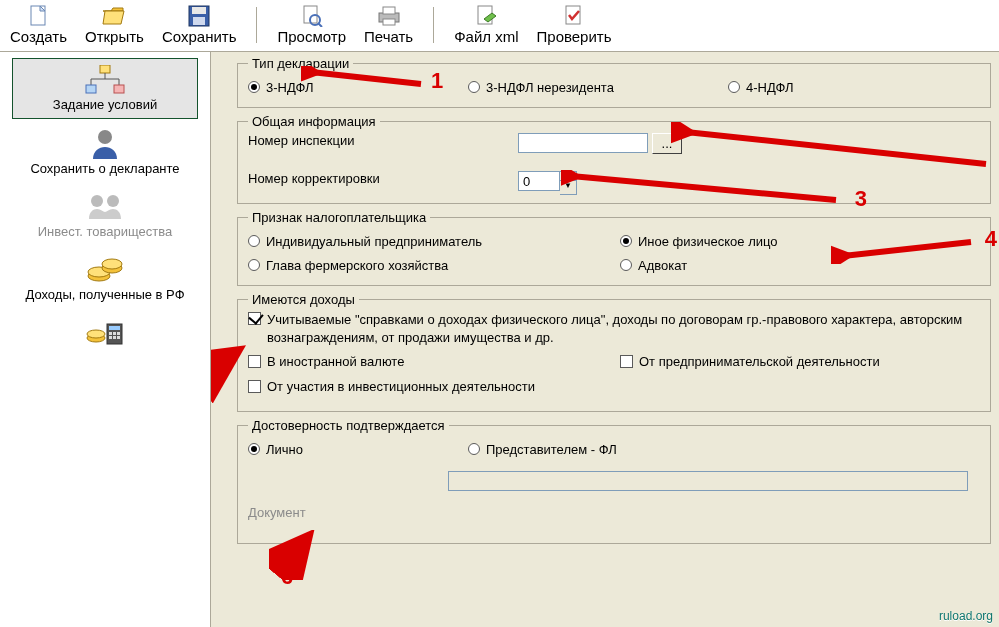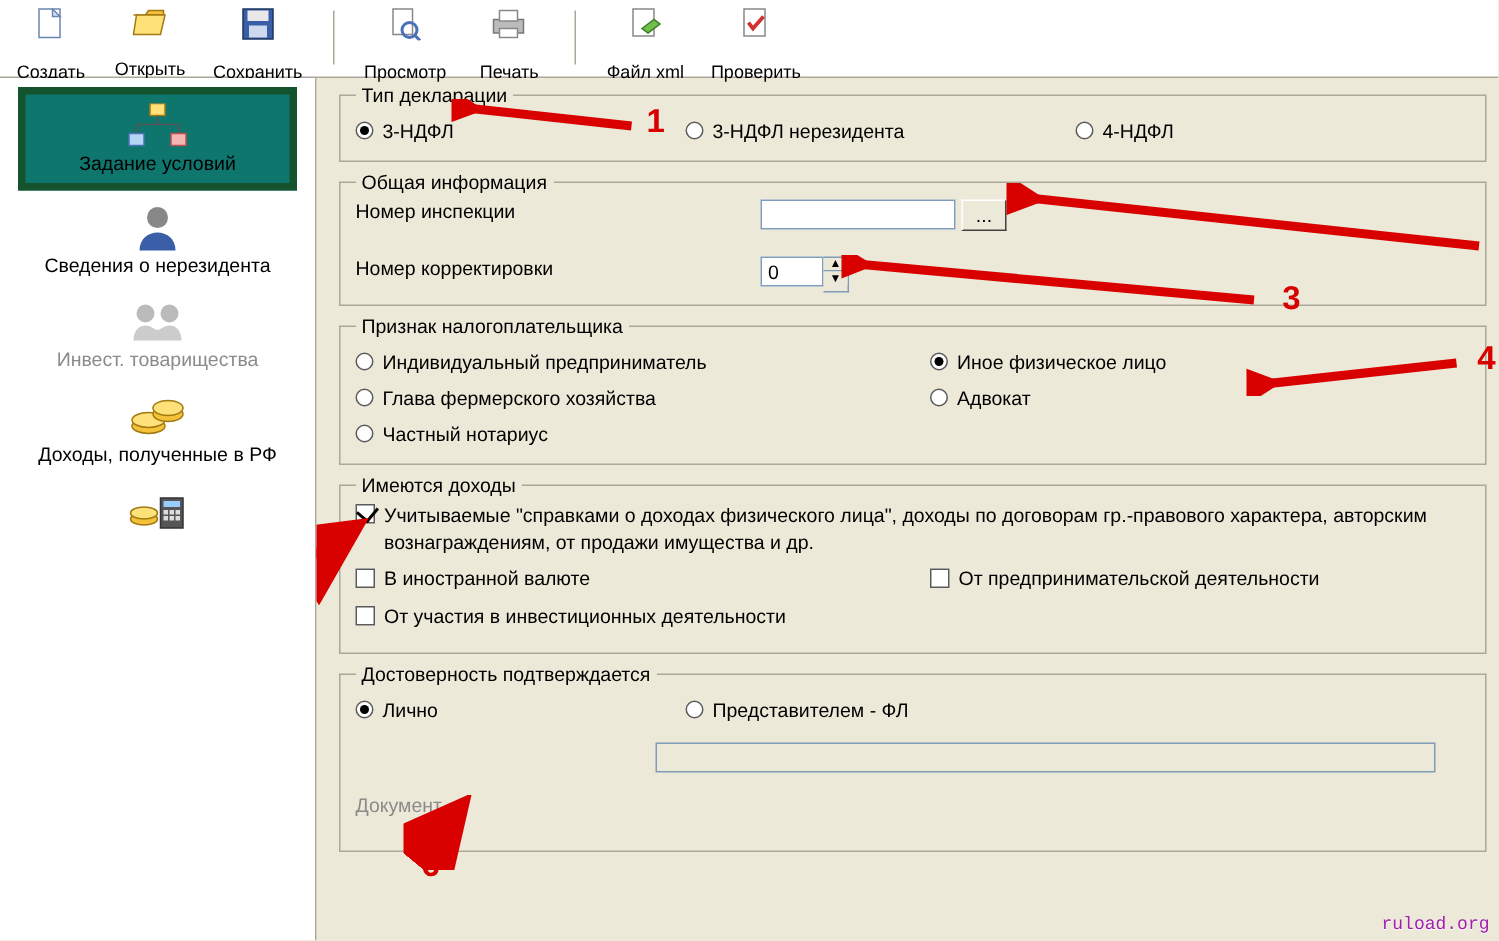--- a/index.html
+++ b/index.html
@@ -26,30 +26,30 @@
     flex-direction: column;
     align-items: center;
     justify-content: flex-start;
     width: auto;
     min-width: 60px;
     padding: 2px 6px 0;
     color: #000;
     cursor: pointer;
   }
   .toolbtn .ico { width: 26px; height: 22px; display:flex; align-items:center; justify-content:center; }
-  .toolbtn .lbl { margin-top: 14px; font-size: 12px; }
+  .toolbtn .lbl { margin-top: 1px; font-size: 15px; }
   .tool-sep { width: 1px; background:#aca899; margin: 4px 8px 8px; height: 36px; }
   .main { display: flex; height: 575px; }
   .sidebar { width: 211px; background:#fff; border-right:1px solid #aca899; padding-top:4px; }
   .side-item { display:flex; flex-direction:column; align-items:center; text-align:center; padding:6px 4px 8px; color:#000; }
-  .side-item.selected { border:5px solid #14532d; background:#0f766e; margin:2px 12px; padding:4px 4px 6px;}
+  .side-item.selected { border:1px solid #14532d; background:#e5e5e5; margin:2px 12px; padding:4px 4px 6px;}
   .side-item .si-ico { width:48px; height:34px; display:flex; align-items:center; justify-content:center; }
   .side-item.disabled { color:#8b8b8b; }
   .content { flex:1; position:relative; padding:4px 8px 4px 10px; overflow:hidden; }
-  fieldset { border:1px solid #aca899; margin:0 0 6px 5px; padding:4px 10px 8px; }
+  fieldset { border:1px solid #aca899; margin:0 0 6px 16px; padding:4px 10px 8px; }
   legend { font-size:13px; color:#000; padding:0 4px; }
   .row { display:flex; min-height:24px; }
   .radio { display:inline-flex; align-items:center; margin-right:20px; cursor:pointer; }
   .radio-dot {
     width:12px; height:12px; border:1px solid #5a5a5a; border-radius:50%;
     margin-right:6px; background:#fff; position:relative; display:inline-block;
   }
   .radio.sel .radio-dot::after{
     content:''; position:absolute; left:2px; top:2px; width:6px; height:6px; border-radius:50%; background:#000;
   }
@@ -69,21 +69,21 @@
   .spin { display:inline-flex; }
   .spin .sbtns { display:flex; flex-direction:column; border:1px solid #7f9db9; border-left:none; }
   .spin .sbtn { width:16px; height:9px; background:#ece9d8; display:flex; align-items:center; justify-content:center; font-size:8px; line-height:1; cursor:pointer;}
   .spin .sbtn:first-child{ border-bottom:1px solid #7f9db9;}
   .twoc { display:flex; }
   .twoc .c1 { flex:1; }
   .twoc .c2 { width:360px; }
   .multiline { line-height:1.35; }
   .arrow { position:absolute; display:flex; align-items:center; pointer-events:none; }
   .arrow-num { font-size:22px; font-weight:bold; color:#d90000; font-family:Arial; }
-  .watermark { position:absolute; right:6px; bottom:4px; font-size:12px; color:#a21caf; font-family:Liberation Mono, monospace; text-shadow:0 1px 0 #fff; }
+  .watermark { position:absolute; right:6px; bottom:4px; font-size:12px; color:#0f766e; font-family:Liberation Sans, sans-serif; text-shadow:0 1px 0 #fff; }
 </style>
 </head>
 <body>
 
 <div class="toolbar">
   <div class="toolbtn">
     <span class="ico">
       <svg width="20" height="22">
           <rect x="2" y="1" width="14" height="19" fill="#fff" stroke="#6a87b3"></rect>
           <polygon points="11,1 16,6 11,6" fill="#cfe0f7" stroke="#6a87b3"></polygon>
@@ -169,21 +169,21 @@
       </span>
       <span>Задание условий</span>
     </div>
     <div class="side-item">
       <span class="si-ico">
         <svg width="34" height="34">
             <circle cx="17" cy="10" r="7" fill="#888"></circle>
             <path d="M5 32c0-8 6-12 12-12s12 4 12 12z" fill="#3a5fa8"></path>
           </svg>
       </span>
-      <span>Сведения о нерезидента</span>
+      <span>Сохранить о декларанте</span>
     </div>
     <div class="side-item disabled">
       <span class="si-ico">
         <svg width="40" height="28">
             <circle cx="12" cy="8" r="6" fill="#bbb"></circle>
             <circle cx="28" cy="8" r="6" fill="#bbb"></circle>
             <path d="M4 26c0-7 4-10 8-10s6 3 8 3s4-3 8-3s8 3 8 10z" fill="#ccc"></path>
           </svg>
       </span>
       <span>Инвест. товарищества</span>
@@ -263,26 +263,20 @@
           <div class="row">
               <span class="radio">
                 <span class="radio-dot"></span>
                 <span>Индивидуальный предприниматель</span>
               </span>
             </div>
           <div class="row">
               <span class="radio">
                 <span class="radio-dot"></span>
                 <span>Глава фермерского хозяйства</span>
-              </span>
-            </div>
-          <div class="row">
-              <span class="radio">
-                <span class="radio-dot"></span>
-                <span>Частный нотариус</span>
               </span>
             </div>
         </div>
         <div class="c2">
           <div class="row">
               <span class="radio sel">
                 <span class="radio-dot"></span>
                 <span>Иное физическое лицо</span>
               </span>
             </div>

